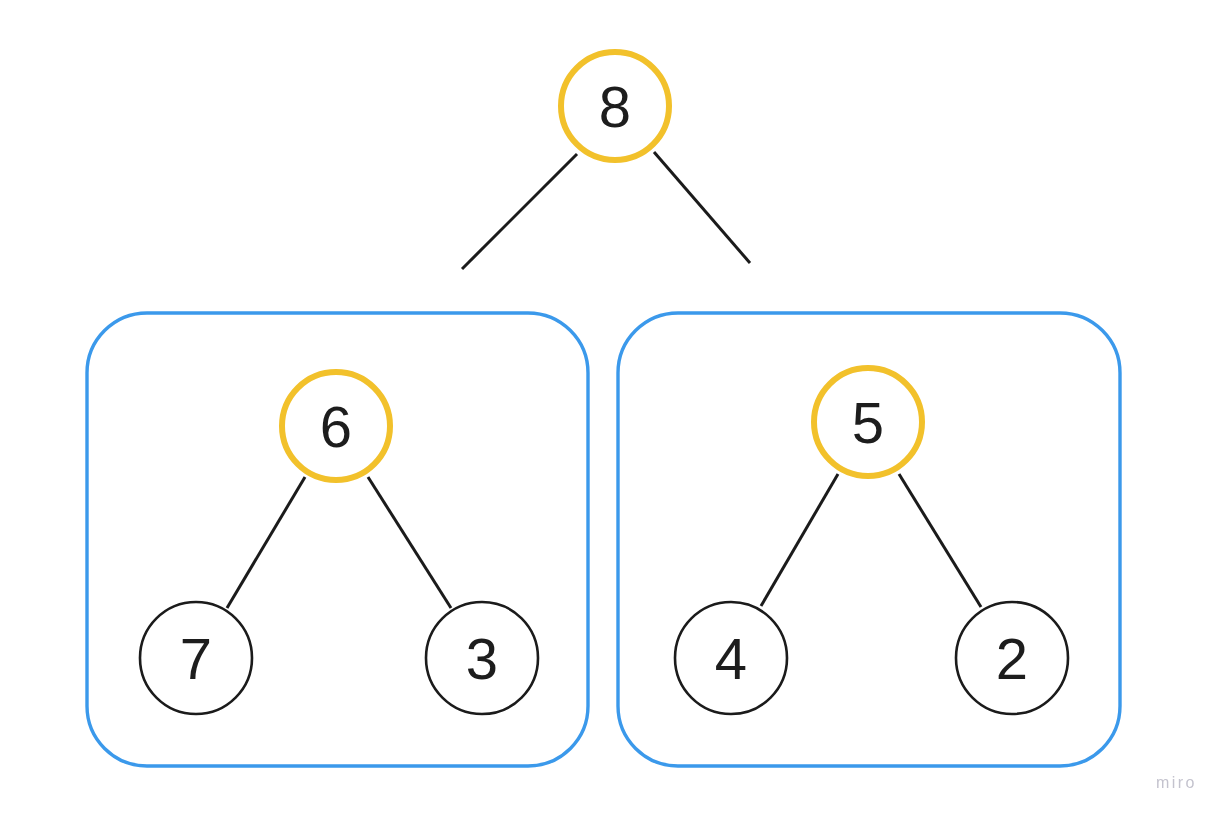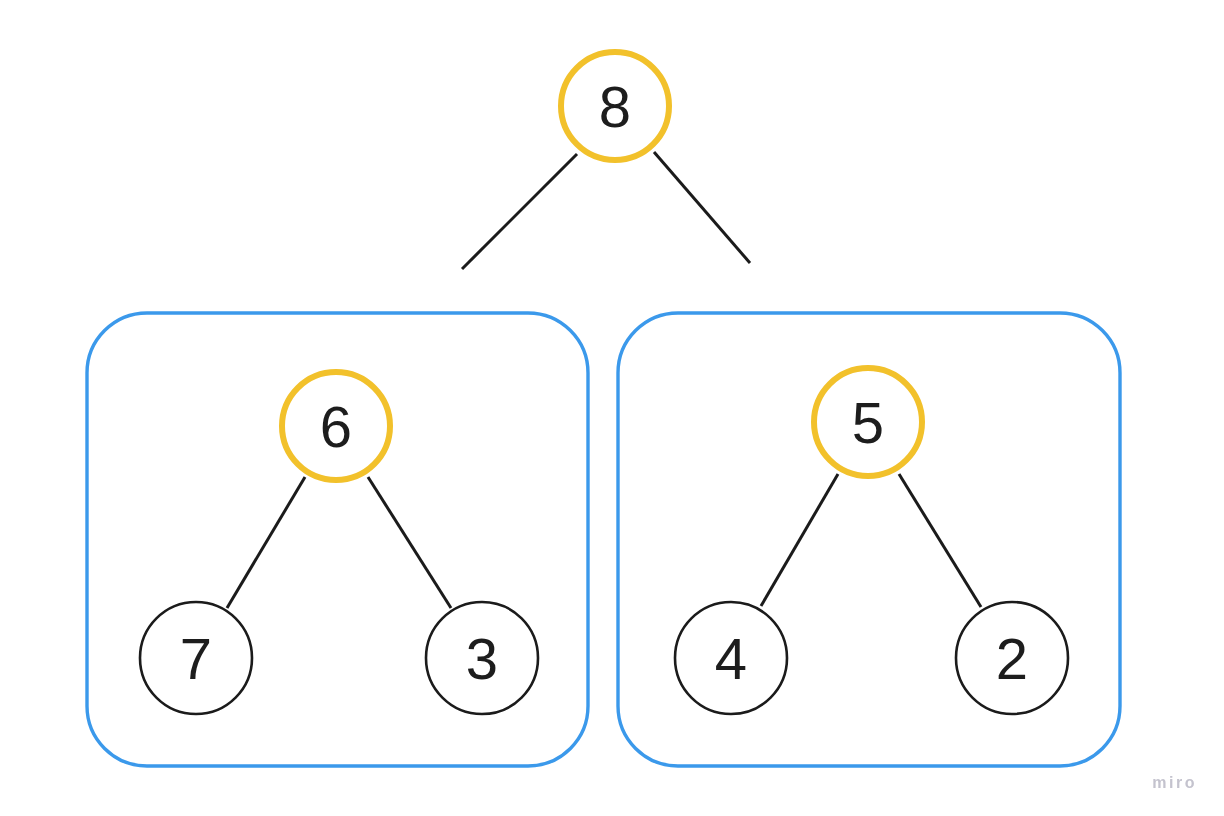--- a/index.html
+++ b/index.html
@@ -34,21 +34,21 @@
   }
   .node-value {
     font-family: "Liberation Sans", sans-serif;
     font-size: 58px;
     fill: var(--text-color, #1D1D1D);
   }
   .watermark {
     position: absolute;
     right: 27px; bottom: 24px;
     font-size: 16px;
-    font-weight: 700;
+    font-weight: 400;
     letter-spacing: 2.5px;
     color: var(--watermark-color, #C4C3CE);
     user-select: none;
   }
 </style>
 </head>
 <body>
 
 <div class="canvas">
   <svg width="1224" height="816" viewBox="0 0 1224 816">

